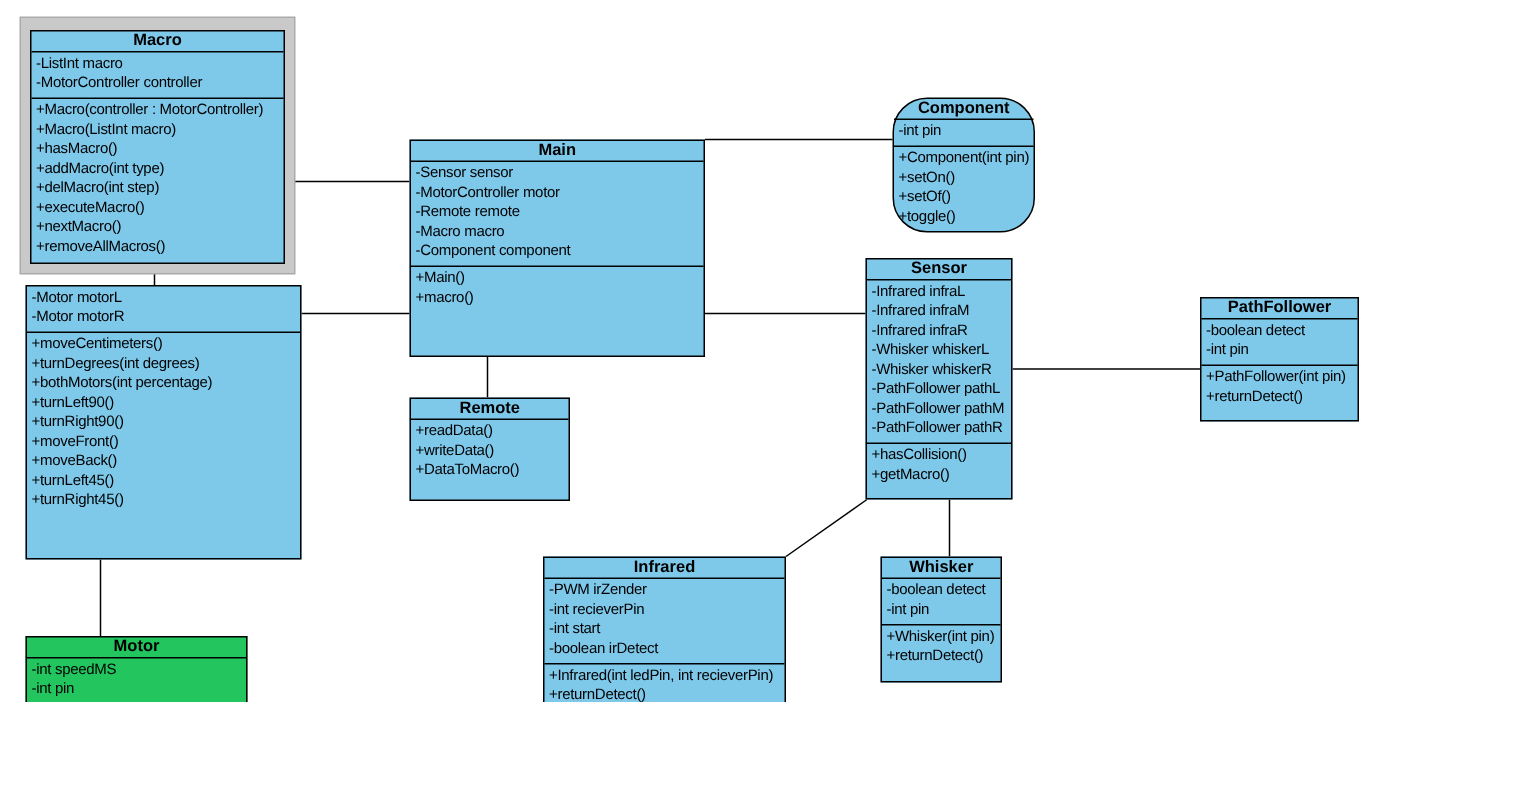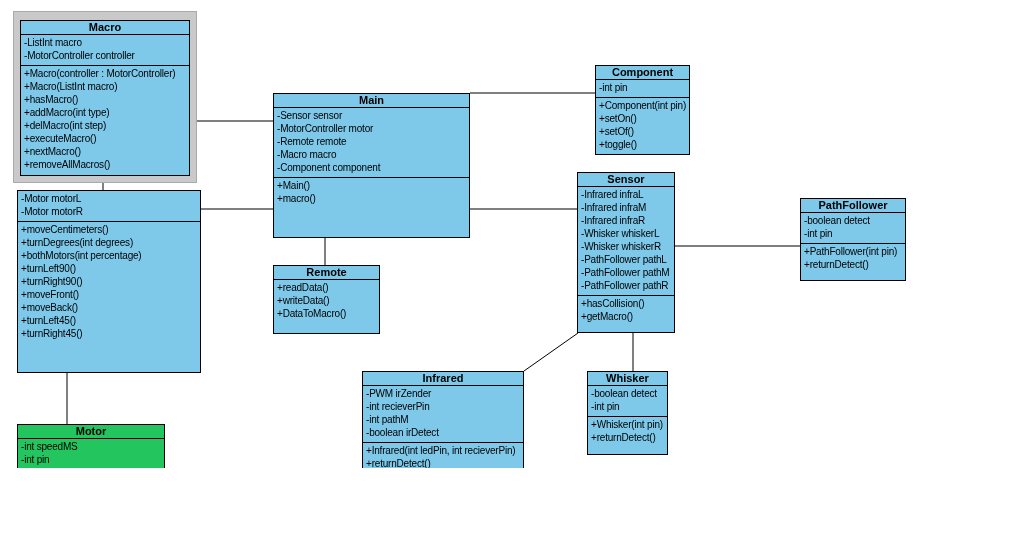--- a/index.html
+++ b/index.html
@@ -158,21 +158,21 @@
   <div class="uml-class" style="left: 273px; top: 265px; width: 107px; height: 69px; background: rgb(126, 200, 234); border-color: rgb(0, 0, 0);">
     <div class="uml-title">Remote</div>
 
     <div class="uml-methods">
         <div class="uml-row">+readData()</div>
         <div class="uml-row">+writeData()</div>
         <div class="uml-row">+DataToMacro()</div>
       </div>
   </div>
 
-  <div class="uml-class" style="left: 595px; top: 65px; width: 95px; height: 90px; background: rgb(126, 200, 234); border-color: rgb(0, 0, 0);">
+  <div class="uml-class" style="left: 595px; top: 65px; width: 95px; height: 90px; background: rgb(126, 200, 234); border-color: rgb(0, 0, 0); border-radius: 23px;">
     <div class="uml-title">Component</div>
     <div class="uml-attrs" style="height: 16px;">
         <div class="uml-row">-int pin</div>
       </div>
     <div class="uml-methods">
         <div class="uml-row">+Component(int pin)</div>
         <div class="uml-row">+setOn()</div>
         <div class="uml-row">+setOf()</div>
         <div class="uml-row">+toggle()</div>
       </div>
@@ -206,21 +206,21 @@
         <div class="uml-row">+PathFollower(int pin)</div>
         <div class="uml-row">+returnDetect()</div>
       </div>
   </div>
 
   <div class="uml-class" style="left: 362px; top: 371px; width: 162px; height: 117px; background: rgb(126, 200, 234); border-color: rgb(0, 0, 0);">
     <div class="uml-title">Infrared</div>
     <div class="uml-attrs" style="height: 55px;">
         <div class="uml-row">-PWM irZender</div>
         <div class="uml-row">-int recieverPin</div>
-        <div class="uml-row">-int pathM</div>
+        <div class="uml-row">-int start</div>
         <div class="uml-row">-boolean irDetect</div>
       </div>
     <div class="uml-methods">
         <div class="uml-row">+Infrared(int ledPin, int recieverPin)</div>
         <div class="uml-row">+returnDetect()</div>
       </div>
   </div>
 
   <div class="uml-class" style="left: 587px; top: 371px; width: 81px; height: 84px; background: rgb(126, 200, 234); border-color: rgb(0, 0, 0);">
     <div class="uml-title">Whisker</div>

